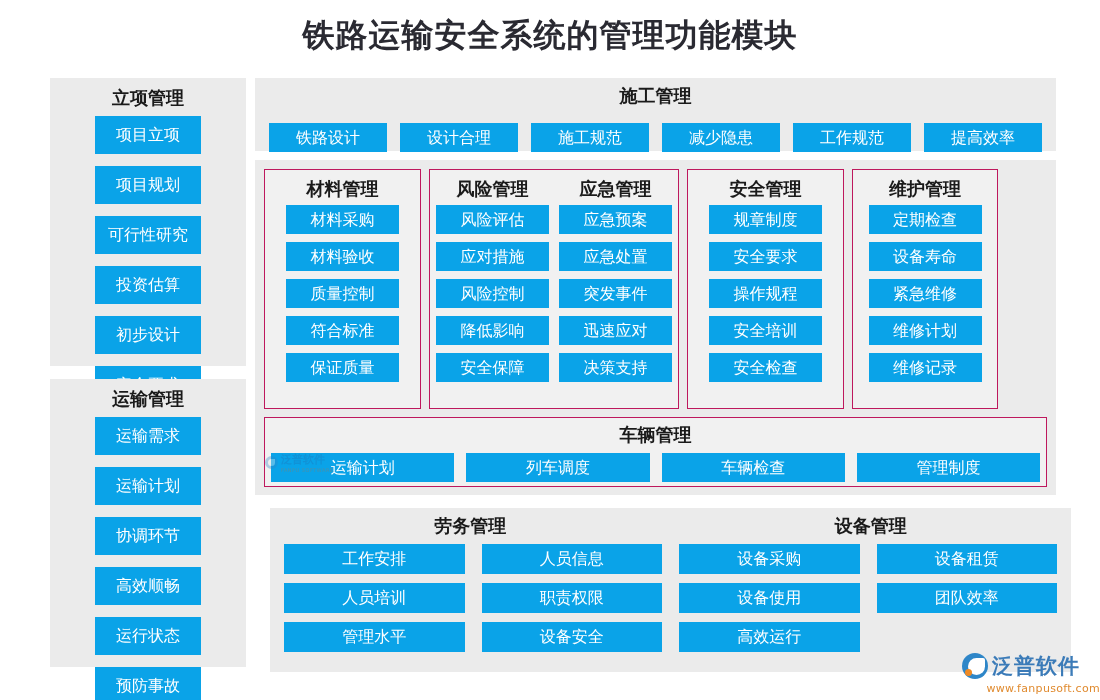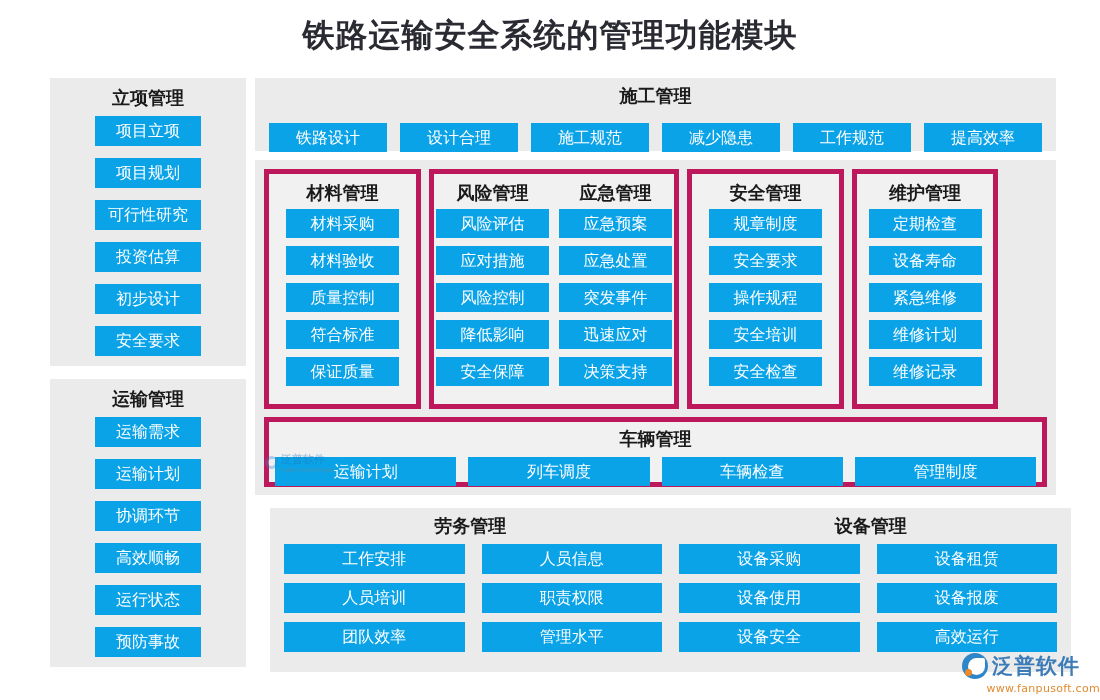--- a/index.html
+++ b/index.html
@@ -17,21 +17,21 @@
     text-align: center;
     font-size: 32px; font-weight: bold; color: #2a2a32;
     letter-spacing: 1px;
   }
 
   
   .panel {
     background: #ebebeb;
   }
   .box {
-    border: 5px solid #be185d;
+    border: 1px solid #be185d;
     background: #f1f1f1;
   }
   .grp-title {
     font-size: 18px; font-weight: bold; color: #1a1a1a;
     text-align: center; line-height: 1;
   }
   .btn {
     background: #0aa3e8;
     color: #ffffff;
     font-size: 16px;
@@ -41,21 +41,21 @@
     white-space: nowrap;
     user-select: none;
   }
 
   
   .side-panel { position: absolute; left: 50px; width: 196px; }
   #side-0 { top: 78px; height: 288px; }
   #side-1 { top: 379px; height: 288px; }
   .side-panel .grp-title { padding-top: 11px; }
   .side-stack { margin-top: 9px; padding: 0 45px 0 45px; }
-  .side-btn { height: 30px; margin-bottom: 12px; }
+  .side-btn { height: 38px; margin-bottom: 12px; }
 
   
   #constr-panel {
     position: absolute; left: 255px; top: 78px; width: 801px; height: 73px;
   }
   #constr-panel .grp-title { padding-top: 9px; }
   .constr-row {
     display: flex; margin-top: 10px; padding: 0 14px; gap: 13px;
   }
   .constr-row .btn { flex: 1; height: 29px; margin-top: 8px; }
@@ -256,21 +256,20 @@
       <div class="grp-title">设备管理</div>
     </div>
     <div class="bottom-grid">
       <div class="btn">工作安排</div>
       <div class="btn">人员信息</div>
       <div class="btn">设备采购</div>
       <div class="btn">设备租赁</div>
       <div class="btn">人员培训</div>
       <div class="btn">职责权限</div>
       <div class="btn">设备使用</div>
-      <div class="btn">设备报废</div>
       <div class="btn">团队效率</div>
       <div class="btn">管理水平</div>
       <div class="btn">设备安全</div>
       <div class="btn">高效运行</div>
     </div>
   </div>
 
   <div class="wm-small">
     <div class="wm-c"></div>
     <div>

